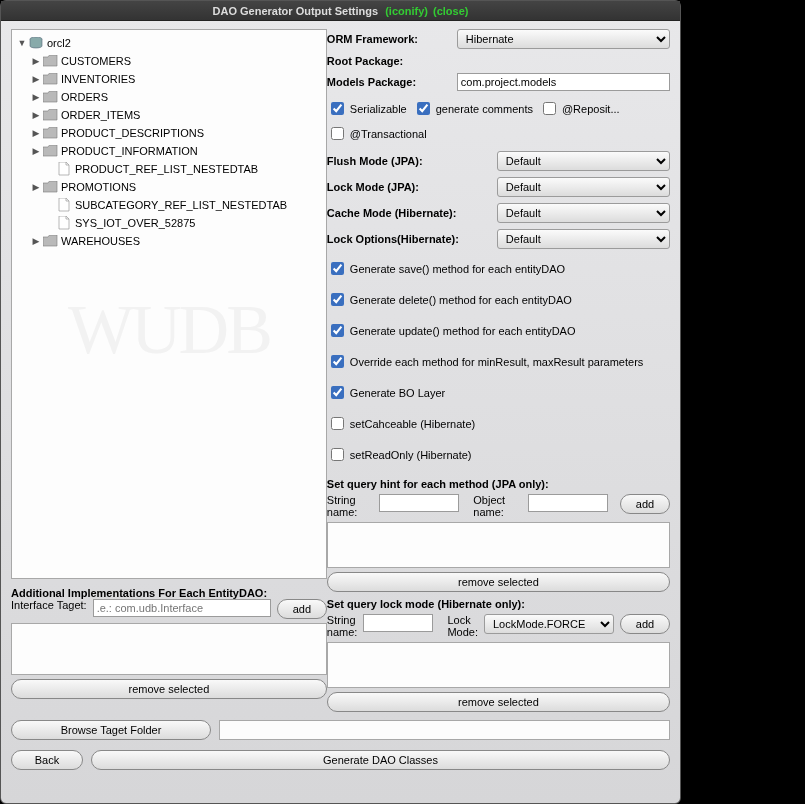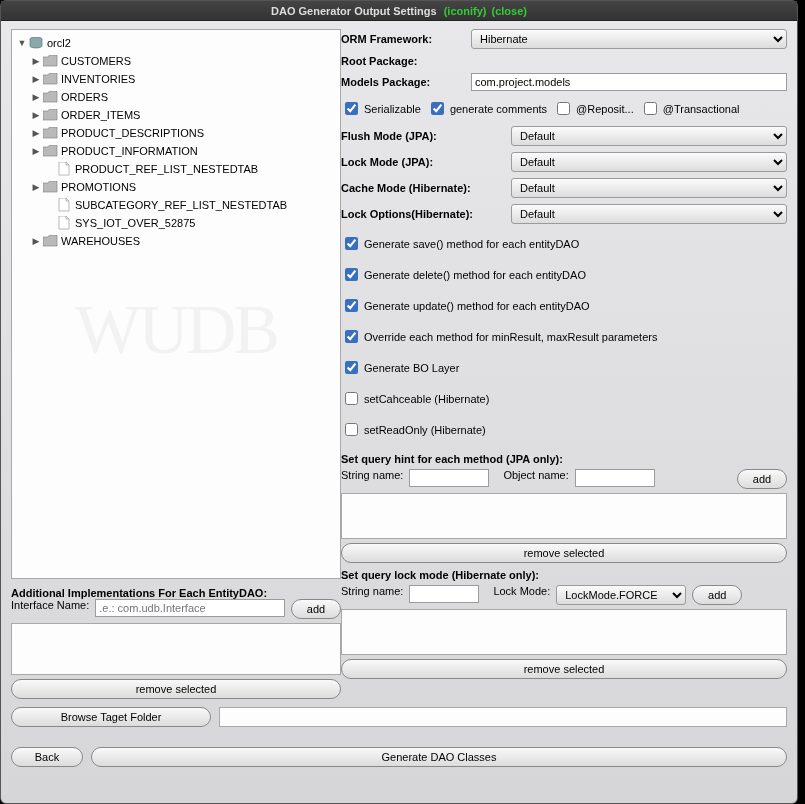--- a/index.html
+++ b/index.html
@@ -7,21 +7,21 @@
     margin: 0;
     padding: 0;
     font-family: "Lucida Grande", "Segoe UI", Tahoma, sans-serif;
     font-size: 11px;
     background: #000;
     width: 805px;
     height: 804px;
     overflow: hidden;
   }
   .window {
-    width: 798px;
+    width: 681px;
     height: 804px;
     background: linear-gradient(#e8e8ea,#d6d6d8);
     border: 1px solid #555;
     border-radius: 6px;
     display: flex;
     flex-direction: column;
   }
   .titlebar {
     height: 20px;
     background: linear-gradient(#444,#333);
@@ -120,21 +120,21 @@
     min-width:50px;
   }
   .btn.wide { width:100%;}
   .listbox {
     background:#fdfdfd;
     border:1px solid #a8a8a8;
     height:40px;
     margin-bottom:4px;
   }
   .listbox.lh { height:46px;}
-  .bottomrows { margin-top:8px; display:flex; flex-direction:column; gap:20px;}
+  .bottomrows { margin-top:8px; display:flex; flex-direction:column; gap:10px;}
   .brow { display:flex; align-items:center; gap:8px;}
   .brow .btn.browse { width:200px;}
   .brow .pathbox { flex:1; height:20px; border:1px solid #a8a8a8; background:#fdfdfd;}
   .brow .btn.back { width:72px;}
   .brow .btn.generate { flex:1;}
   .addl-label { font-weight:bold; margin:8px 0 0 0;}
   .leftcol .listbox { height:52px;}
   .smalllabel { color:#000;}
 </style>
 </head>
@@ -263,21 +263,21 @@
                     <path d="M0 2 L5 2 L6.5 0 L14 0 L14 11 L0 11 Z" fill="#b9b9b9" stroke="#7a7a7a" stroke-width="0.6"></path>
                   </svg>
                 </span>
                 <span class="tlabel">WAREHOUSES</span>
               </div>
             </div>
         </div>
 
         <div class="addl-label">Additional Implementations For Each EntityDAO:</div>
         <div class="inline-row">
-          <span class="smalllabel">Interface Name:</span>
+          <span class="smalllabel">Interface Taget:</span>
           <input type="text" style="flex: 1 1 0%;" placeholder=".e.: com.udb.Interface">
           <button class="btn">add</button>
         </div>
         <div class="listbox"></div>
         <button class="btn wide">remove selected</button>
       </div>
 
       <div class="rightcol">
         <div class="formrow">
           <span class="flabel">ORM Framework:</span>

